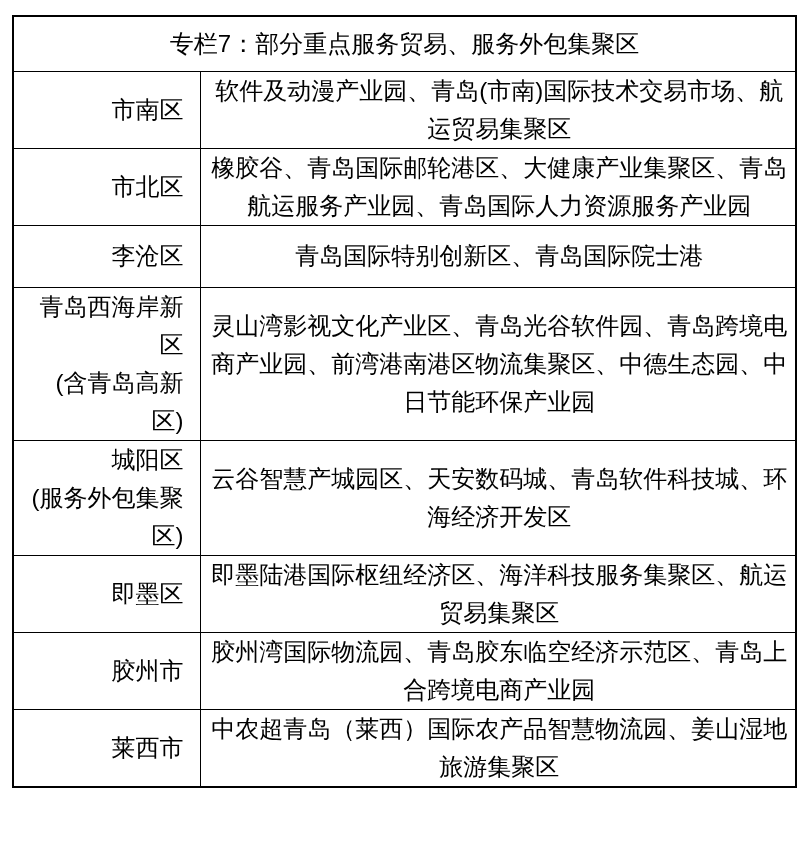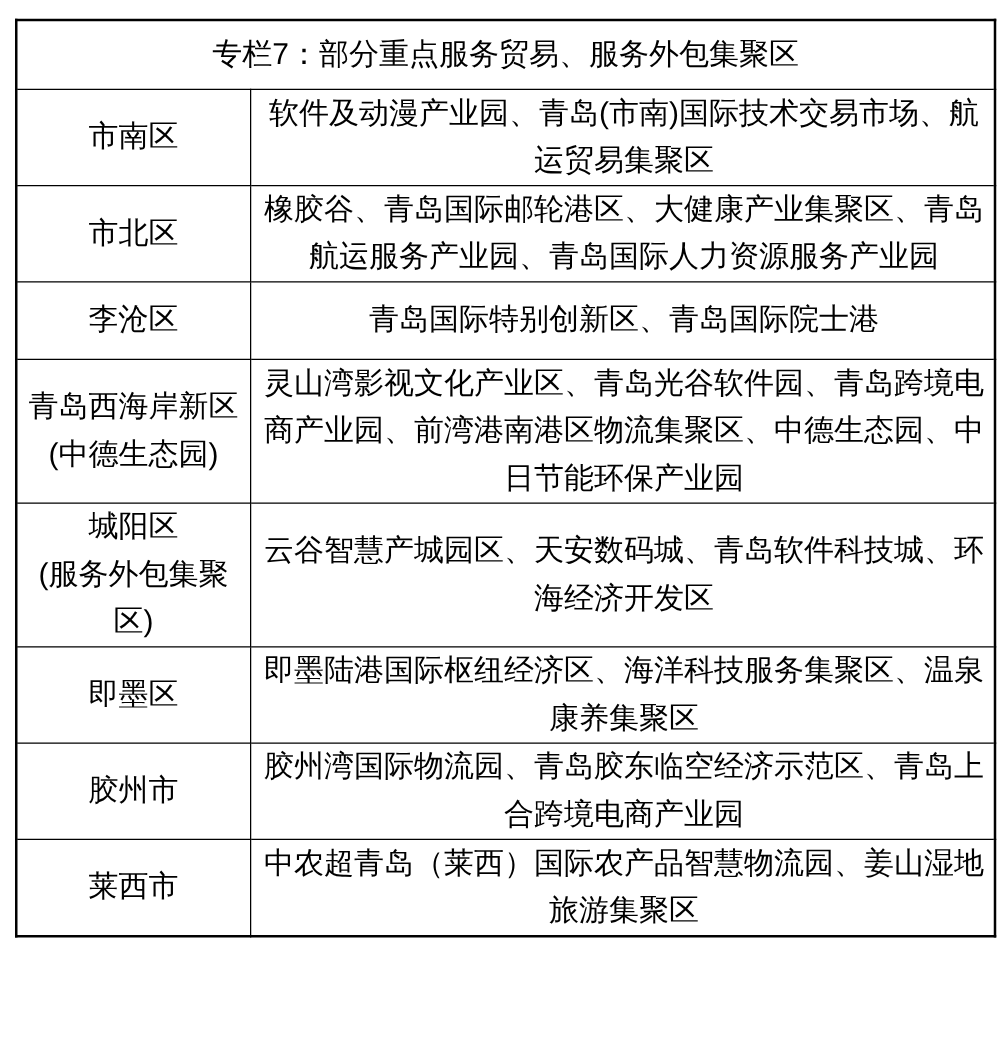--- a/index.html
+++ b/index.html
@@ -26,22 +26,22 @@
     border:1px solid var(--border-color);
     vertical-align:middle;
     font-size:24px;
     line-height:38px;
   }
   td.title-cell{
     text-align:center;
     height:55px;
   }
   td.region-cell{
-    text-align:center;
-    padding:0 4px;
+    text-align:right;
+    padding:0 16px;
   }
   td.zones-cell{
     text-align:center;
     padding:0 6px 0 9px;
   }
 </style>
 </head>
 <body>
 
 <table class="doc-table">
@@ -75,39 +75,39 @@
         <div>李沧区</div>
         <div></div>
       </td>
       <td class="zones-cell">青岛国际特别创新区、青岛国际院士港</td>
     </tr>
 
 
     <tr style="height:109px">
       <td class="region-cell">
         <div>青岛西海岸新区</div>
-        <div>(中德生态园)</div>
+        <div>(含青岛高新区)</div>
       </td>
       <td class="zones-cell">灵山湾影视文化产业区、青岛光谷软件园、青岛跨境电商产业园、前湾港南港区物流集聚区、中德生态园、中日节能环保产业园</td>
     </tr>
 
     <tr style="height:78px">
       <td class="region-cell">
         <div>城阳区</div>
         <div>(服务外包集聚区)</div>
       </td>
       <td class="zones-cell">云谷智慧产城园区、天安数码城、青岛软件科技城、环海经济开发区</td>
     </tr>
 
     <tr style="height:75px">
       <td class="region-cell">
         <div>即墨区</div>
         <div></div>
       </td>
-      <td class="zones-cell">即墨陆港国际枢纽经济区、海洋科技服务集聚区、温泉康养集聚区</td>
+      <td class="zones-cell">即墨陆港国际枢纽经济区、海洋科技服务集聚区、航运贸易集聚区</td>
     </tr>
 
     <tr style="height:74px">
       <td class="region-cell">
         <div>胶州市</div>
         <div></div>
       </td>
       <td class="zones-cell">胶州湾国际物流园、青岛胶东临空经济示范区、青岛上合跨境电商产业园</td>
     </tr>
 

